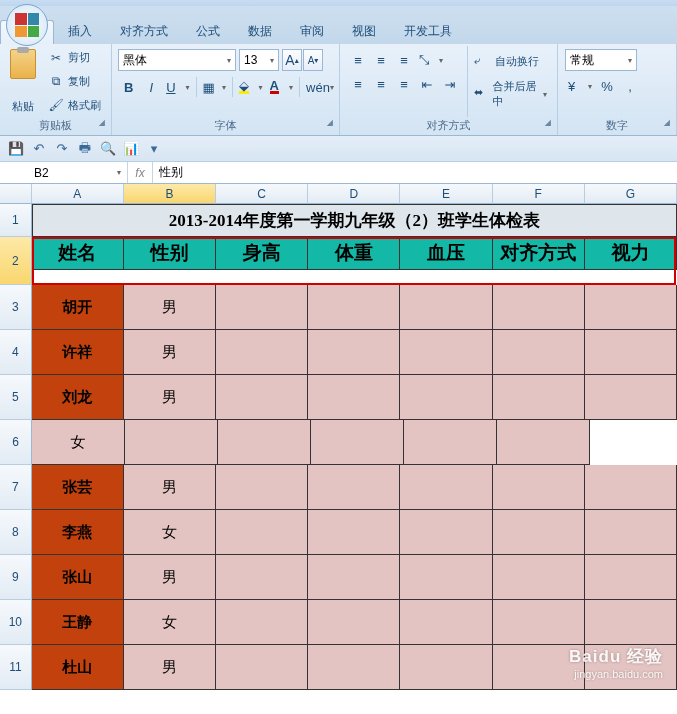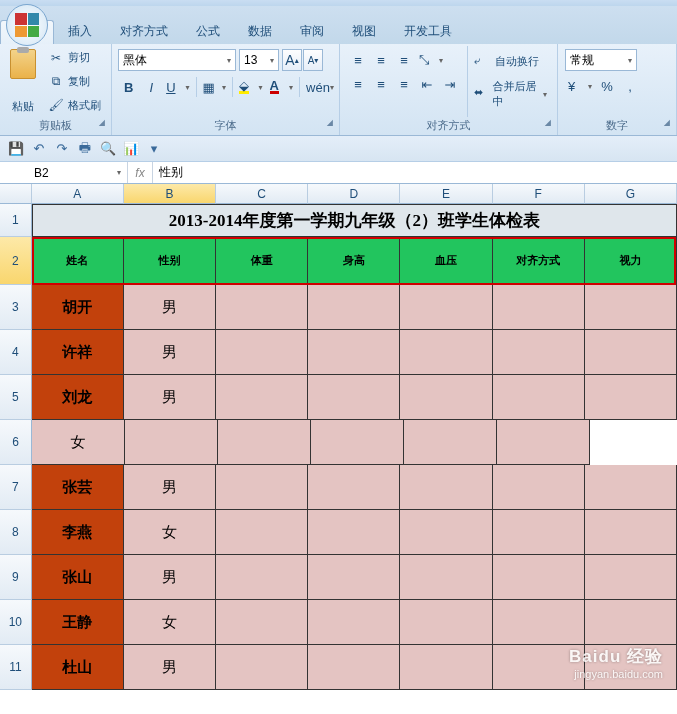--- a/index.html
+++ b/index.html
@@ -79,21 +79,21 @@
 
 .grid-row{display:flex;}
 .row-hdr{width:32px;background:linear-gradient(#f6f9fc,#e2ebf4);border-right:1px solid #9ab8d6;border-bottom:1px solid #b9cde1;display:flex;align-items:center;justify-content:center;font-size:12px;color:#1f4e79;}
 .row-hdr.sel{background:linear-gradient(#fde9a8,#f9d66e);}
 
 .cell{width:93px;border-right:1px solid #333;border-bottom:1px solid #333;display:flex;align-items:center;justify-content:center;font-size:15px;}
 .title-row .cell{height:33px;}
 .title-cell{width:651px;background:#dfe6eb;font-weight:bold;font-size:17px;font-family:SimHei;border-top:1px solid #333;border-left:1px solid #333;}
 
 .hdr-row .row-hdr{height:48px;}
-.hdr-row .cell{height:48px;background:#22c55e;font-weight:bold;font-family:SimHei;font-size:11px;}
+.hdr-row .cell{height:33px;background:#14b8a6;font-weight:bold;font-family:SimHei;font-size:19px;}
 .hdr-row .cell:first-of-type{border-left:1px solid #333;}
 .hdr-row.red-outline{position:relative;}
 .red-box{position:absolute;left:32px;top:0;width:644px;height:48px;border:2px solid #d00000;pointer-events:none;}
 
 .data-row .row-hdr{height:45px;}
 .data-row .cell{height:45px;background:#e4c4c2;font-family:SimHei;}
 .data-row .cell.name{background:#c2410c;font-weight:bold;}
 .data-row .cell:first-of-type{border-left:1px solid #333;}
 
 
@@ -298,22 +298,22 @@
 
   <div class="grid-row title-row">
     <div class="row-hdr" style="height:33px">1</div>
     <div class="cell title-cell">2013-2014年度第一学期九年级（2）班学生体检表</div>
   </div>
 
   <div class="grid-row hdr-row red-outline">
     <div class="row-hdr sel">2</div>
     <div class="cell">姓名</div>
     <div class="cell">性别</div>
+    <div class="cell">身高</div>
     <div class="cell">体重</div>
-    <div class="cell">身高</div>
     <div class="cell">血压</div>
     <div class="cell">对齐方式</div>
     <div class="cell">视力</div>
     <div class="red-box"></div>
   </div>
 
   <div id="data-rows">
       <div class="grid-row data-row">
         <div class="row-hdr">3</div>
         <div class="cell name">胡开</div>

